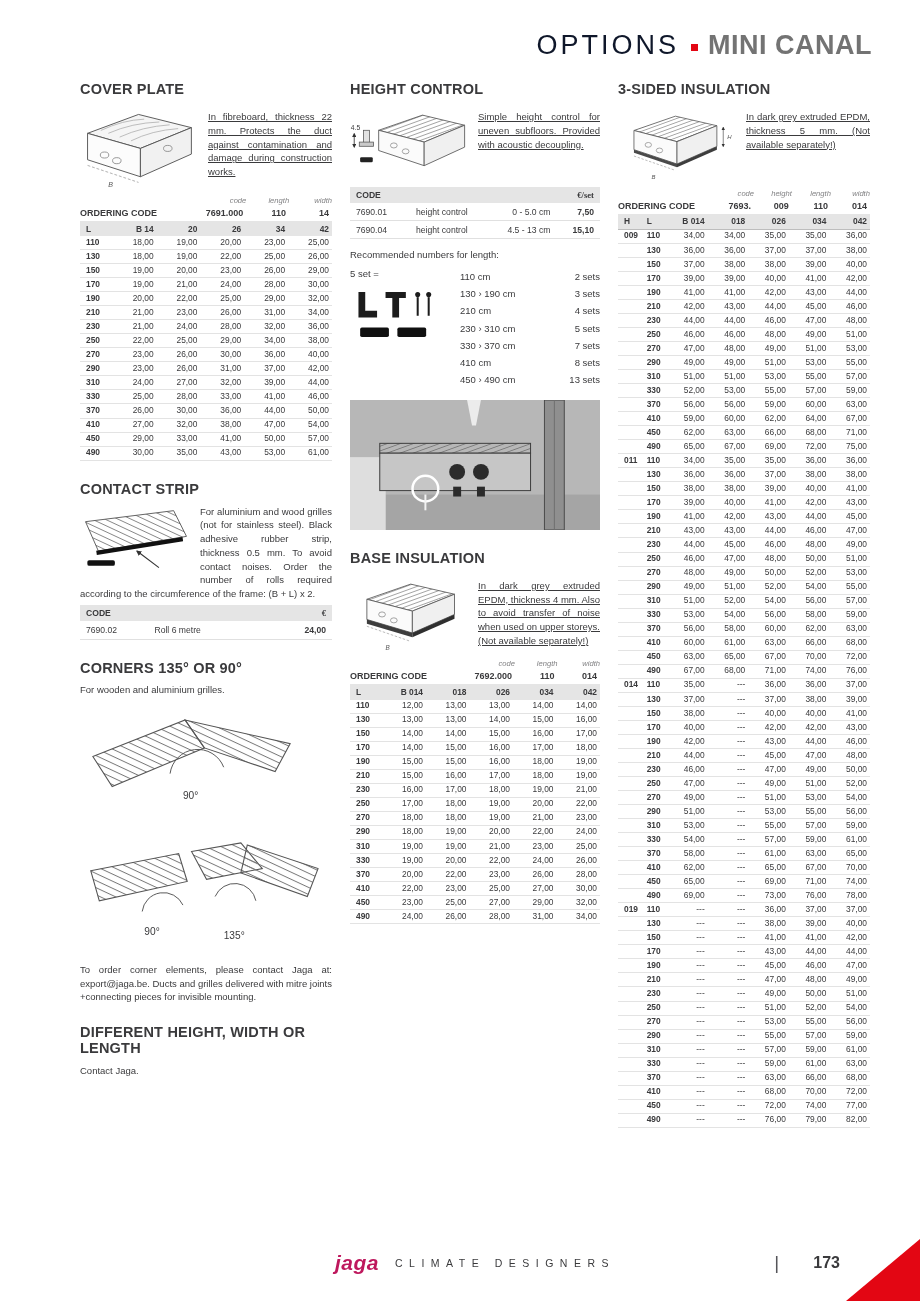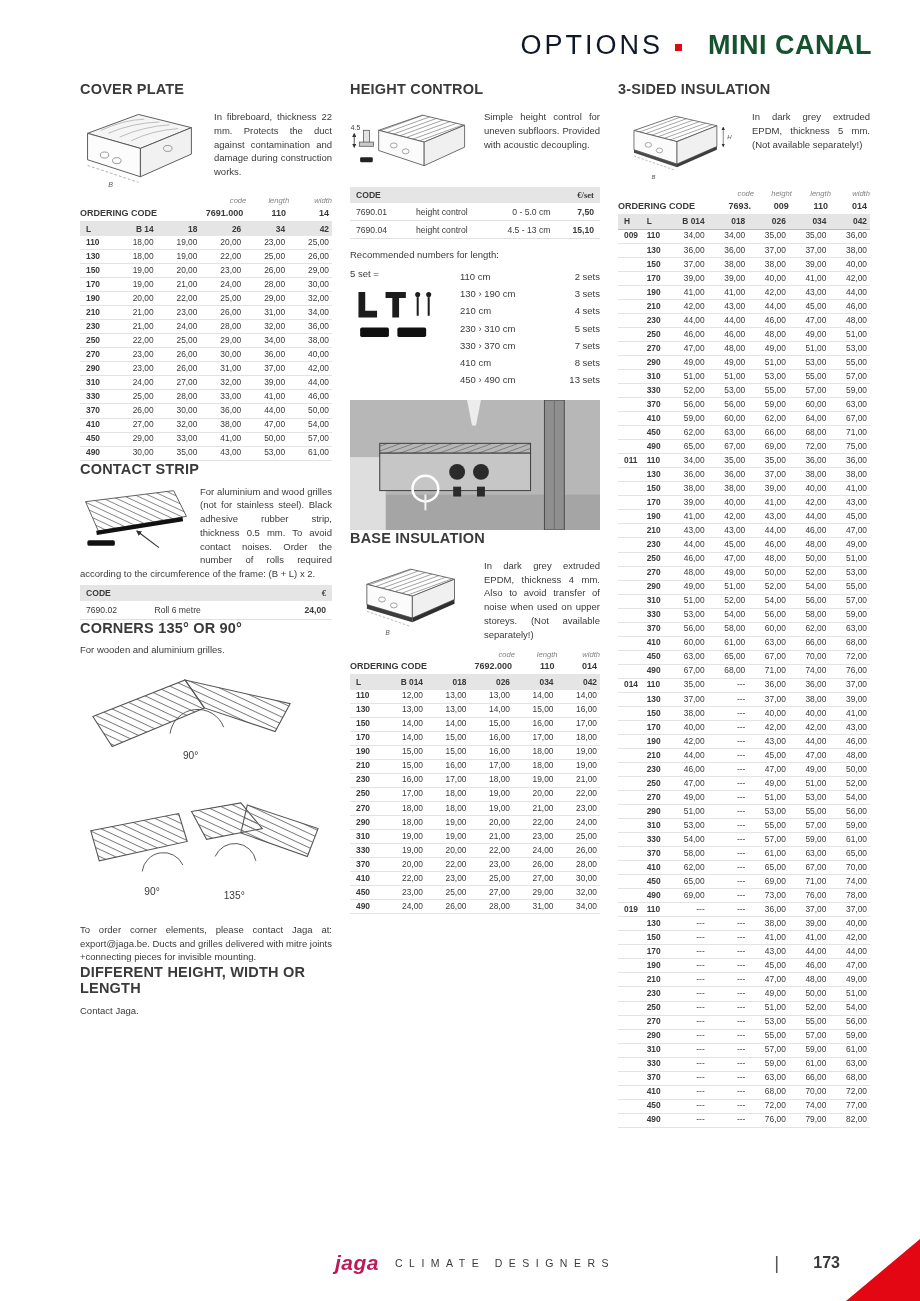--- a/index.html
+++ b/index.html
@@ -4,31 +4,31 @@
 <style>
   * { margin:0; padding:0; box-sizing:border-box; }
   html,body { background:#fff; }
   body { font-family:"Liberation Sans", sans-serif; color:#3a3a3c; }
   .page { position:relative; width:920px; height:1301px; background:#fff; overflow:hidden; padding:30px 48px 0 80px; }
 
   
   .page-header { text-align:right; margin-bottom:20px; }
   .kicker { font-size:27px; color:#0f172a; letter-spacing:3px; }
   .title-sq { display:inline-block; width:7px; height:7px; background:#e30613; margin:0 10px 3px 12px; }
-  .main-title { font-size:27px; font-weight:bold; color:#14532d; letter-spacing:0.5px;margin-left:16px; }
+  .main-title { font-size:27px; font-weight:bold; color:#737373; letter-spacing:0.5px; }
 
   
   .columns { display:flex; gap:18px; align-items:flex-start; }
   .col { width:252px; flex:0 0 auto; }
   .col.mid { width:250px; }
 
-  .section { }
+  .section { margin-bottom:20px; }
   h2.sec { font-size:14.5px; font-weight:bold; margin:0 0 8px; letter-spacing:0.2px; color:#3a3a3c; }
 
-  .intro { display:flex; gap:16px; margin-bottom:2px; }
+  .intro { display:flex; gap:10px; margin-bottom:2px;text-decoration:underline; }
   .fig { width:118px; flex:0 0 auto; }
   .desc { font-size:9.5px; line-height:1.45; text-align:justify; color:#3a3a3c; }
   .intro .desc { padding-top:5px; }
   .wrap { font-size:9.5px; line-height:1.45; text-align:justify; overflow:hidden; }
   .fig-float { float:left; width:112px; margin:2px 8px 2px 0; }
 
   
   .order-head { margin-top:8px; }
   .meta-row, .order-row { display:grid; }
   .cols4 .meta-row, .cols4 .order-row { grid-template-columns:40% 26% 17% 17%; }
@@ -139,21 +139,21 @@
             <span>7691.000</span>
             <span>110</span>
             <span>14</span>
           </div>
         </div>
         <table class="price-table">
             <thead>
               <tr>
                 <th class="first">L</th>
                 <th>B 14</th>
-                <th>18</th>
+                <th>20</th>
                 <th>26</th>
                 <th>34</th>
                 <th>42</th>
               </tr>
             </thead>
             <tbody>
               <tr>
                 <td class="first">110</td>
                 <td>18,00</td>
                 <td>19,00</td>

